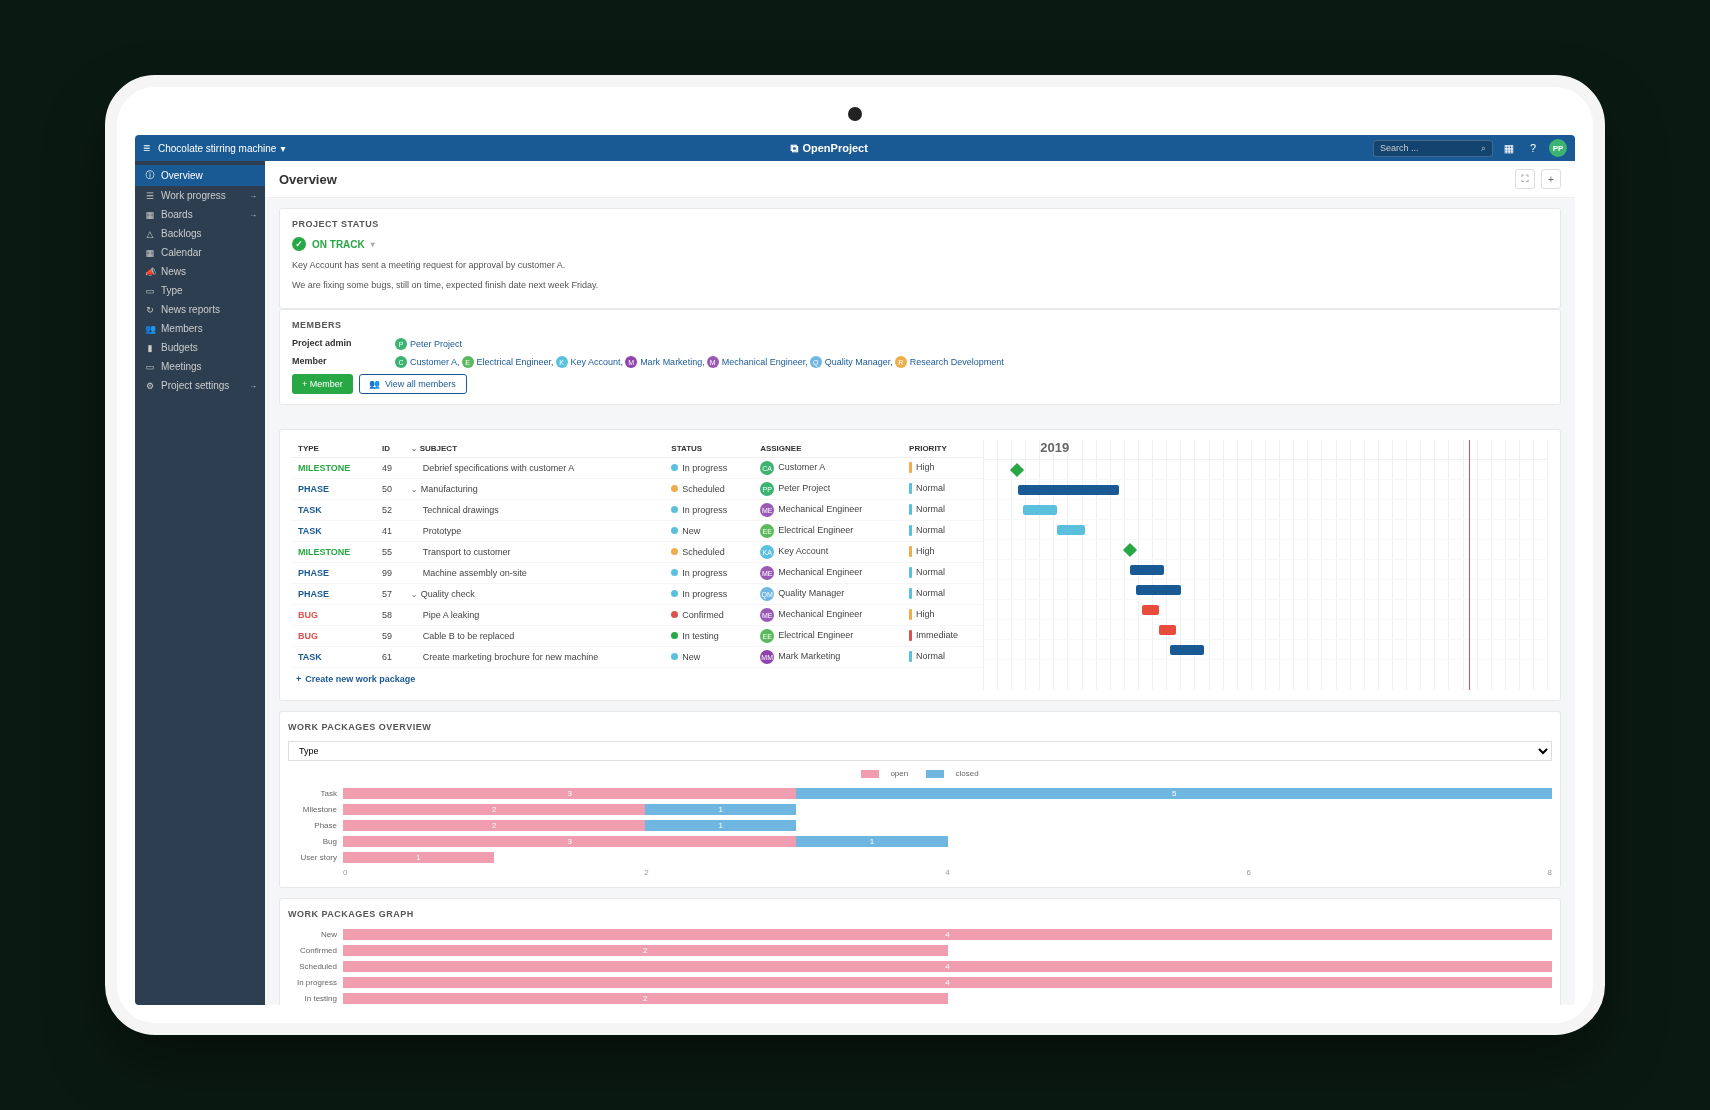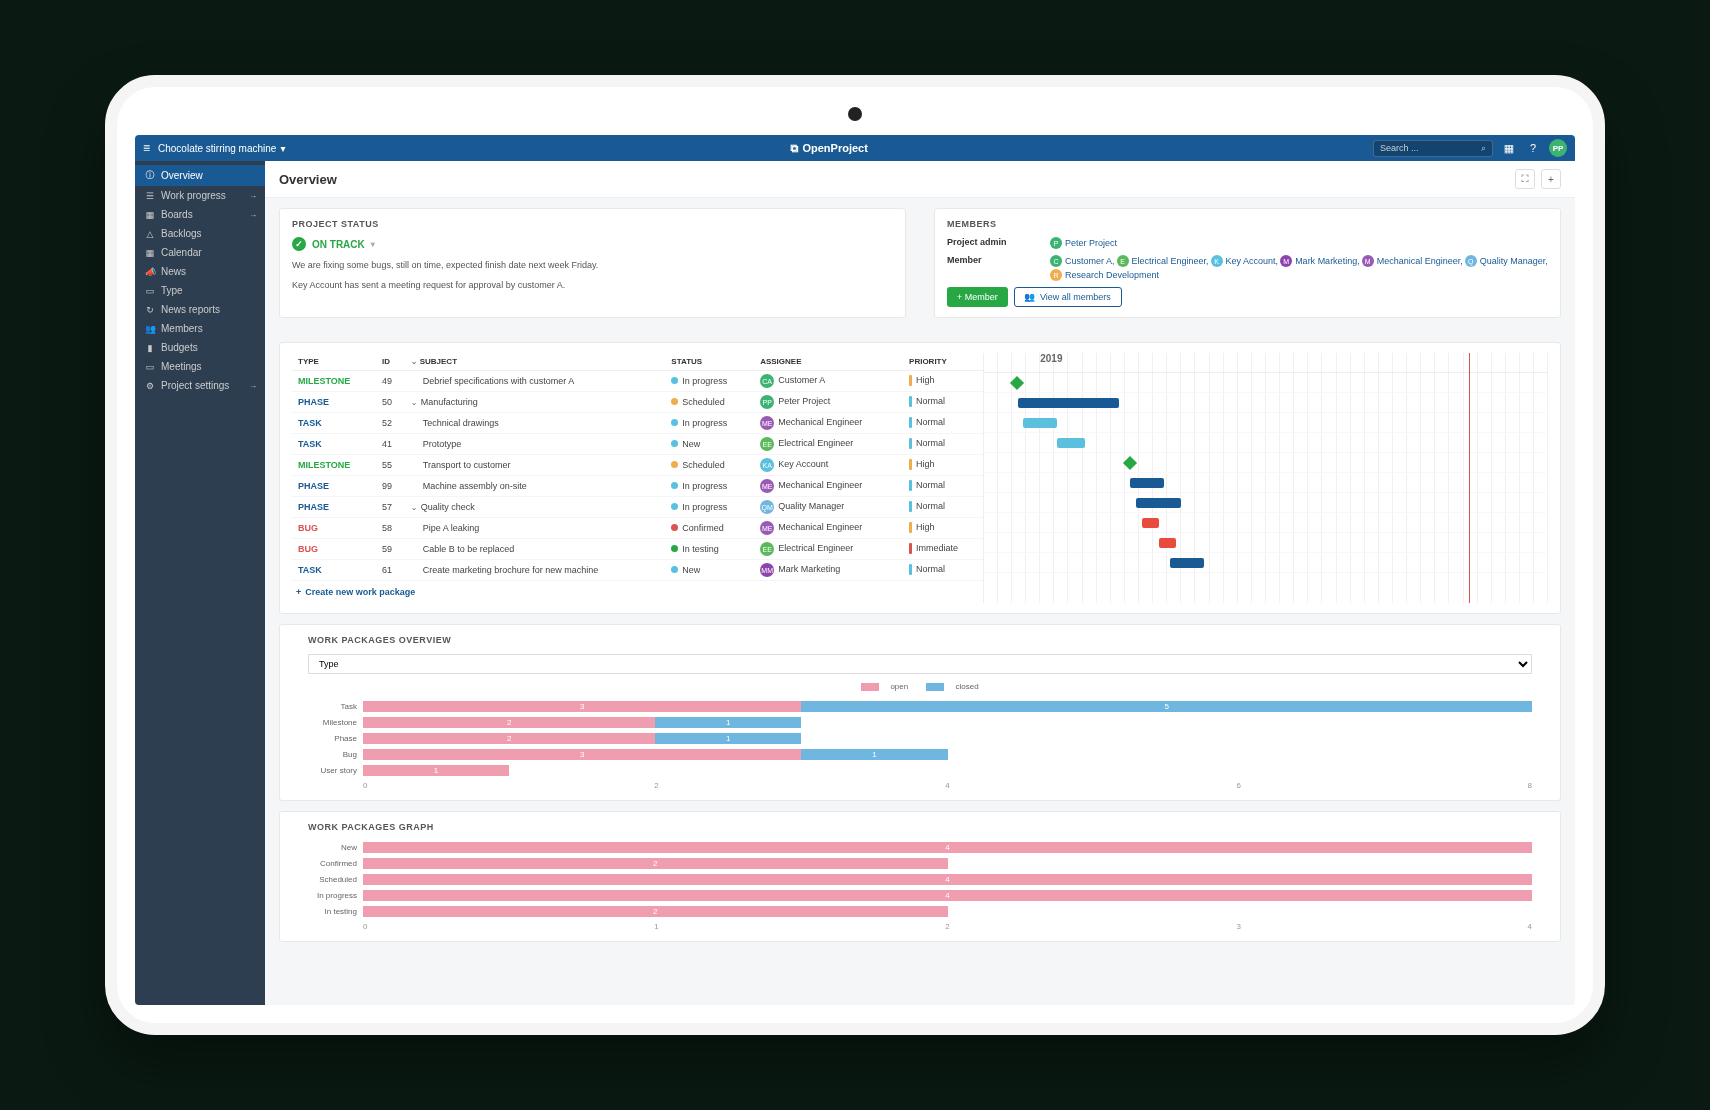--- a/index.html
+++ b/index.html
@@ -28,21 +28,21 @@
 .side-item .ic { width:10px; text-align:center; font-size:9px; }
 .side-item .arr { position:absolute; right:8px; font-size:8px; }
 
 
 .main { flex:1; background:#f5f6f7; overflow-y:auto; }
 .main-header { background:#fff; padding:8px 14px; display:flex; align-items:center; justify-content:space-between; border-bottom:1px solid #eee; }
 .main-header h1 { font-size:13px; font-weight:600; color:#333; }
 .hdr-actions { display:flex; gap:6px; }
 .hdr-actions .btn { width:20px; height:20px; border:1px solid #ddd; border-radius:3px; display:flex; align-items:center; justify-content:center; font-size:10px; cursor:pointer; color:#666; }
 
-.row { display:flex; gap:28px; padding:10px 14px 14px; }
+.row { display:flex; gap:0; padding:10px 14px 14px;flex-direction:column; }
 .card { background:#fff; border:1px solid #e8e8e8; border-radius:3px; padding:10px 12px; font-size:10px; }
 .card.status { flex:1; }
 .card.members { flex:1; }
 .card h3 { font-size:9px; font-weight:700; letter-spacing:.5px; color:#555; text-transform:uppercase; margin-bottom:8px; }
 .status-badge { display:inline-flex; align-items:center; gap:6px; color:#28a745; font-weight:700; font-size:10px; margin-bottom:8px; }
 .status-badge .dot { width:14px; height:14px; border-radius:50%; background:#28a745; display:flex; align-items:center; justify-content:center; color:#fff; font-size:9px; }
 .status p { color:#555; font-size:9px; margin-bottom:6px; line-height:1.5; }
 
 .members .mrow { display:flex; align-items:flex-start; font-size:9px; margin-bottom:6px; }
 .members .label { width:103px; font-weight:600; color:#333; }
@@ -72,32 +72,32 @@
 .assignee .av { width:14px; height:14px; border-radius:50%; display:inline-flex; align-items:center; justify-content:center; font-size:7px; color:#fff; margin-right:4px; vertical-align:middle; }
 .pri { display:inline-flex; align-items:center; gap:4px; }
 .pri .b { width:3px; height:11px; border-radius:1px; }
 .b-high{background:#f0ad4e;} .b-normal{background:#5bc0de;} .b-imm{background:#d9534f;}
 .create-link { color:#1a5a94; font-size:9px; font-weight:600; padding:6px 4px; cursor:pointer; display:inline-flex; align-items:center; gap:4px; }
 .indent1{padding-left:18px;}
 .chev{display:inline-block;width:10px;color:#666;font-size:8px;}
 
 
 .gantt-header { height:20px; border-bottom:1px solid #eee; display:flex; position:relative; }
-.gantt-year { position:absolute; top:0; left:10%; font-size:10px; color:#666; font-weight:600; }
+.gantt-year { position:absolute; top:0; left:10%; font-size:13px; color:#666; font-weight:600; }
 .gantt-rows { position:relative; }
 .gantt-row { height:20px; position:relative; border-bottom:1px solid #f8f8f8; }
 .gbar { position:absolute; height:10px; top:5px; border-radius:2px; }
 .gbar.blue{background:#1a5a94;} .gbar.lblue{background:#5bc0de;} .gbar.red{background:#e74c3c;}
 .gmile { position:absolute; width:10px; height:10px; background:#28a745; transform:rotate(45deg); top:5px; }
 .gantt-grid { position:absolute; inset:0; display:flex; pointer-events:none; }
 .gantt-grid div{ flex:1; border-right:1px solid #f0f0f0; }
 .todayline { position:absolute; top:0; bottom:0; width:1px; background:#d9534f; }
 
 
-.chart-card { margin:10px 14px 0; background:#fff; border:1px solid #e8e8e8; border-radius:3px; padding:10px 28px; }
+.chart-card { margin:10px 14px 0; background:#fff; border:1px solid #e8e8e8; border-radius:3px; padding:10px 8px; }
 .chart-card h3 { font-size:9px; font-weight:700; letter-spacing:.5px; color:#555; text-transform:uppercase; margin-bottom:8px; }
 .chart-select { width:100%; border:1px solid #ddd; padding:3px 6px; font-size:9px; margin-bottom:8px; background:#fff; }
 .legend { text-align:center; font-size:8px; color:#666; margin-bottom:6px; }
 .legend span { display:inline-flex; align-items:center; gap:3px; margin:0 4px; }
 .legend .sw { width:18px; height:8px; }
 .sw-open{background:#f19db0;} .sw-closed{background:#6fb7e0;}
 .hbar-row { display:flex; align-items:center; font-size:8px; color:#666; height:16px; }
 .hbar-row .lbl { width:55px; text-align:right; padding-right:6px; }
 .hbar-row .track { flex:1; display:flex; height:11px; position:relative; }
 .seg { height:100%; display:flex; align-items:center; justify-content:center; color:#fff; font-size:8px; }
@@ -199,22 +199,22 @@
         </div>
 
         <div class="row">
           <div class="card status">
             <h3>PROJECT STATUS</h3>
             <div class="status-badge">
               <span class="dot">✓</span>
               <span>ON TRACK</span>
               <span style="color:#aaa;font-size:8px;">▾</span>
             </div>
+            <p>Key Account has sent a meeting request for approval by customer A.</p>
             <p>We are fixing some bugs, still on time, expected finish date next week Friday.</p>
-            <p>Key Account has sent a meeting request for approval by customer A.</p>
           </div>
 
           <div class="card members">
             <h3>MEMBERS</h3>
             <div class="mrow">
               <span class="label">Project admin</span>
               <span class="vals">
                 <span class="mem">
                   <span class="av" style="background:#3cb371">P</span>
                   <span>Peter Project</span>

